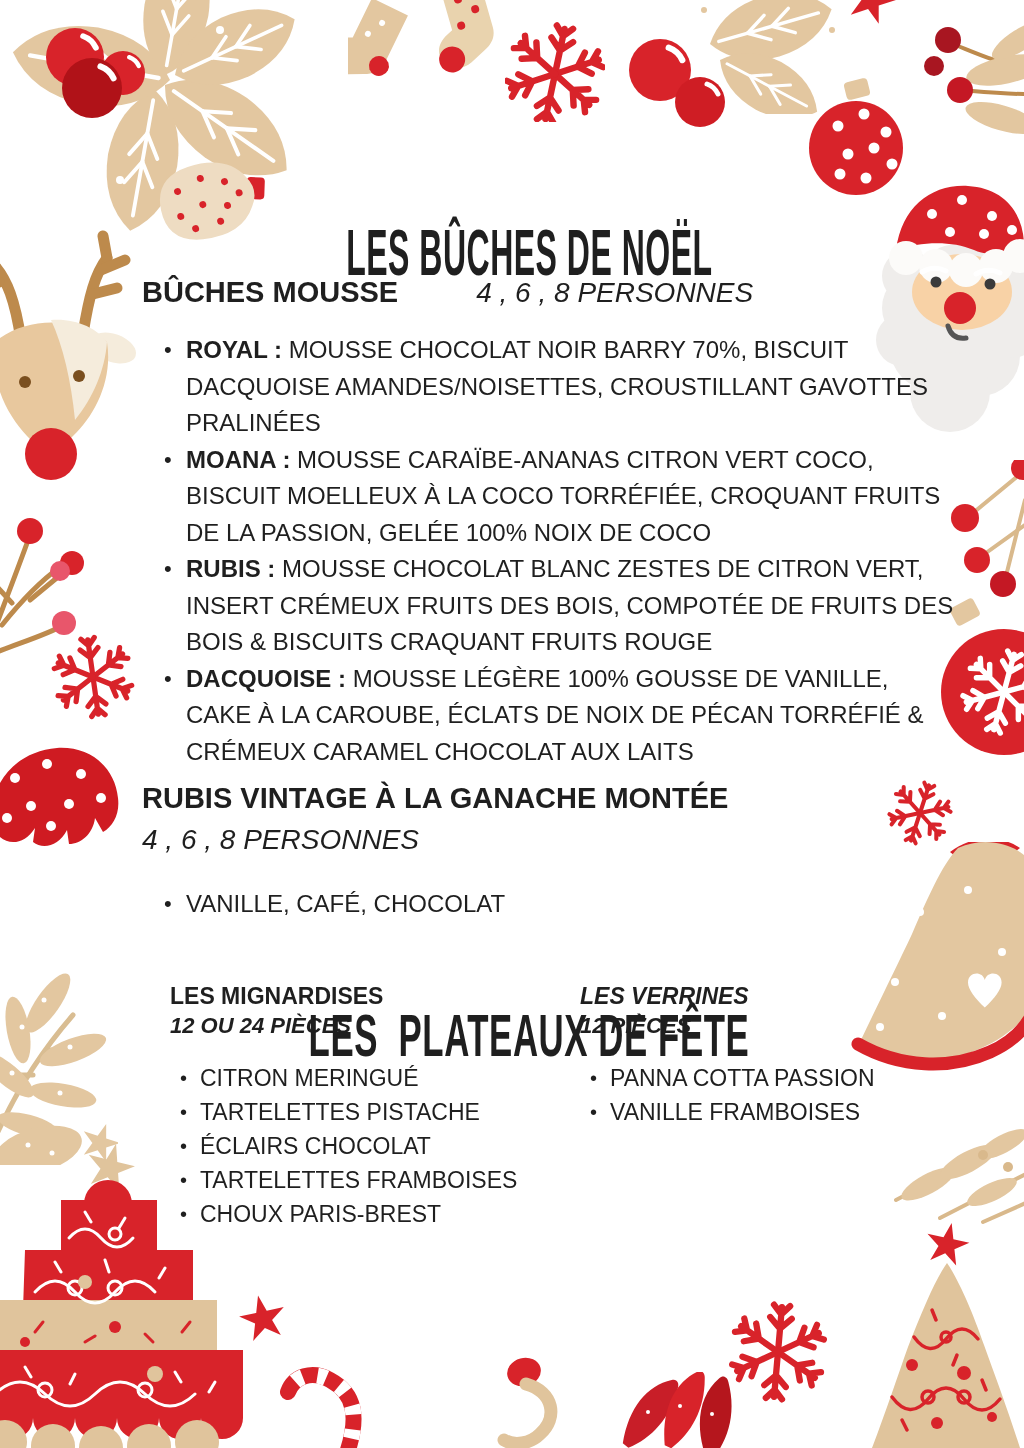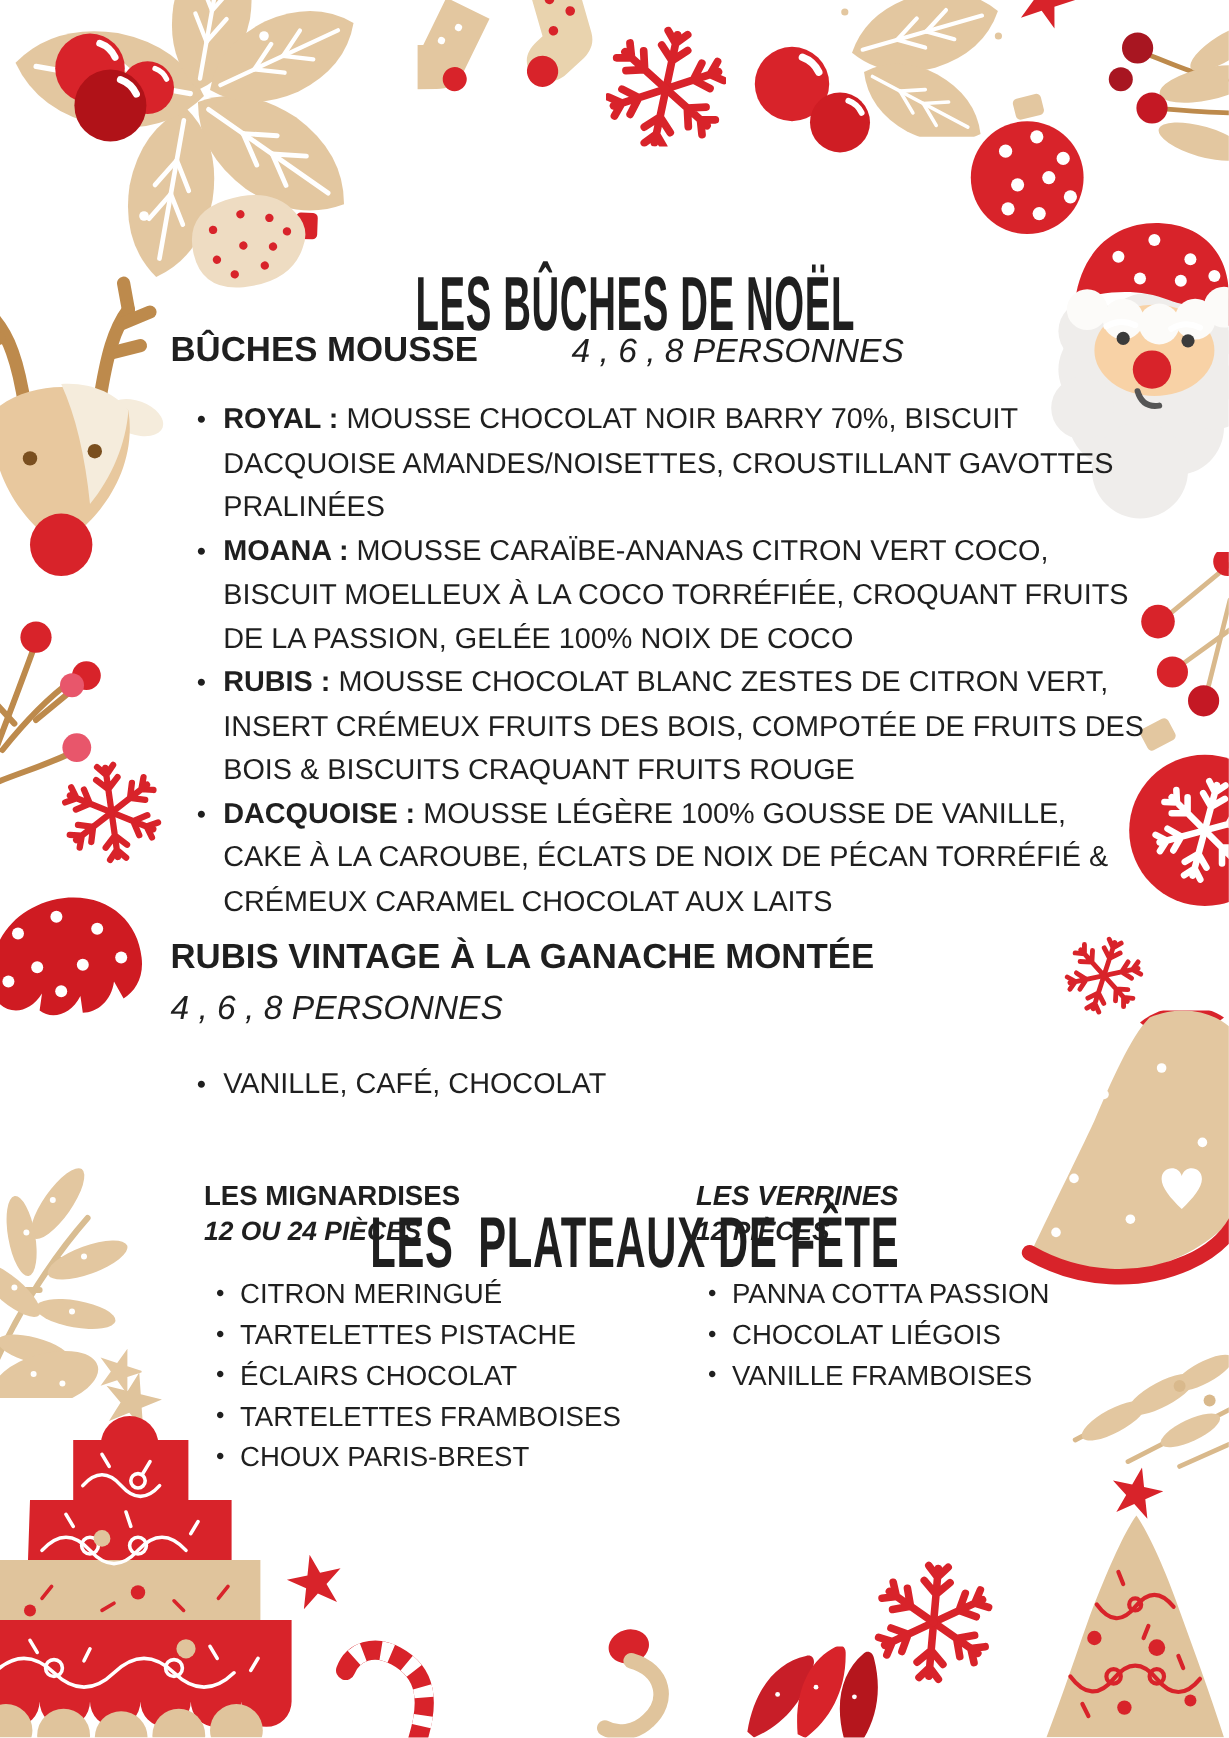--- a/index.html
+++ b/index.html
@@ -507,16 +507,15 @@
     <li><span>TARTELETTES FRAMBOISES</span></li>
     <li><span>CHOUX PARIS-BREST</span></li>
   </ul>
 </div>
 
 <div class="col" id="col-right">
   <div class="col-head it">LES VERRINES</div>
   <div class="col-sub">12 PIÈCES</div>
   <ul class="clist">
     <li><span>PANNA COTTA PASSION</span></li>
-    <li><span>CHOCOLAT LIÉGOIS</span></li>
     <li><span>VANILLE FRAMBOISES</span></li>
   </ul>
 </div>
 
 </body></html>

